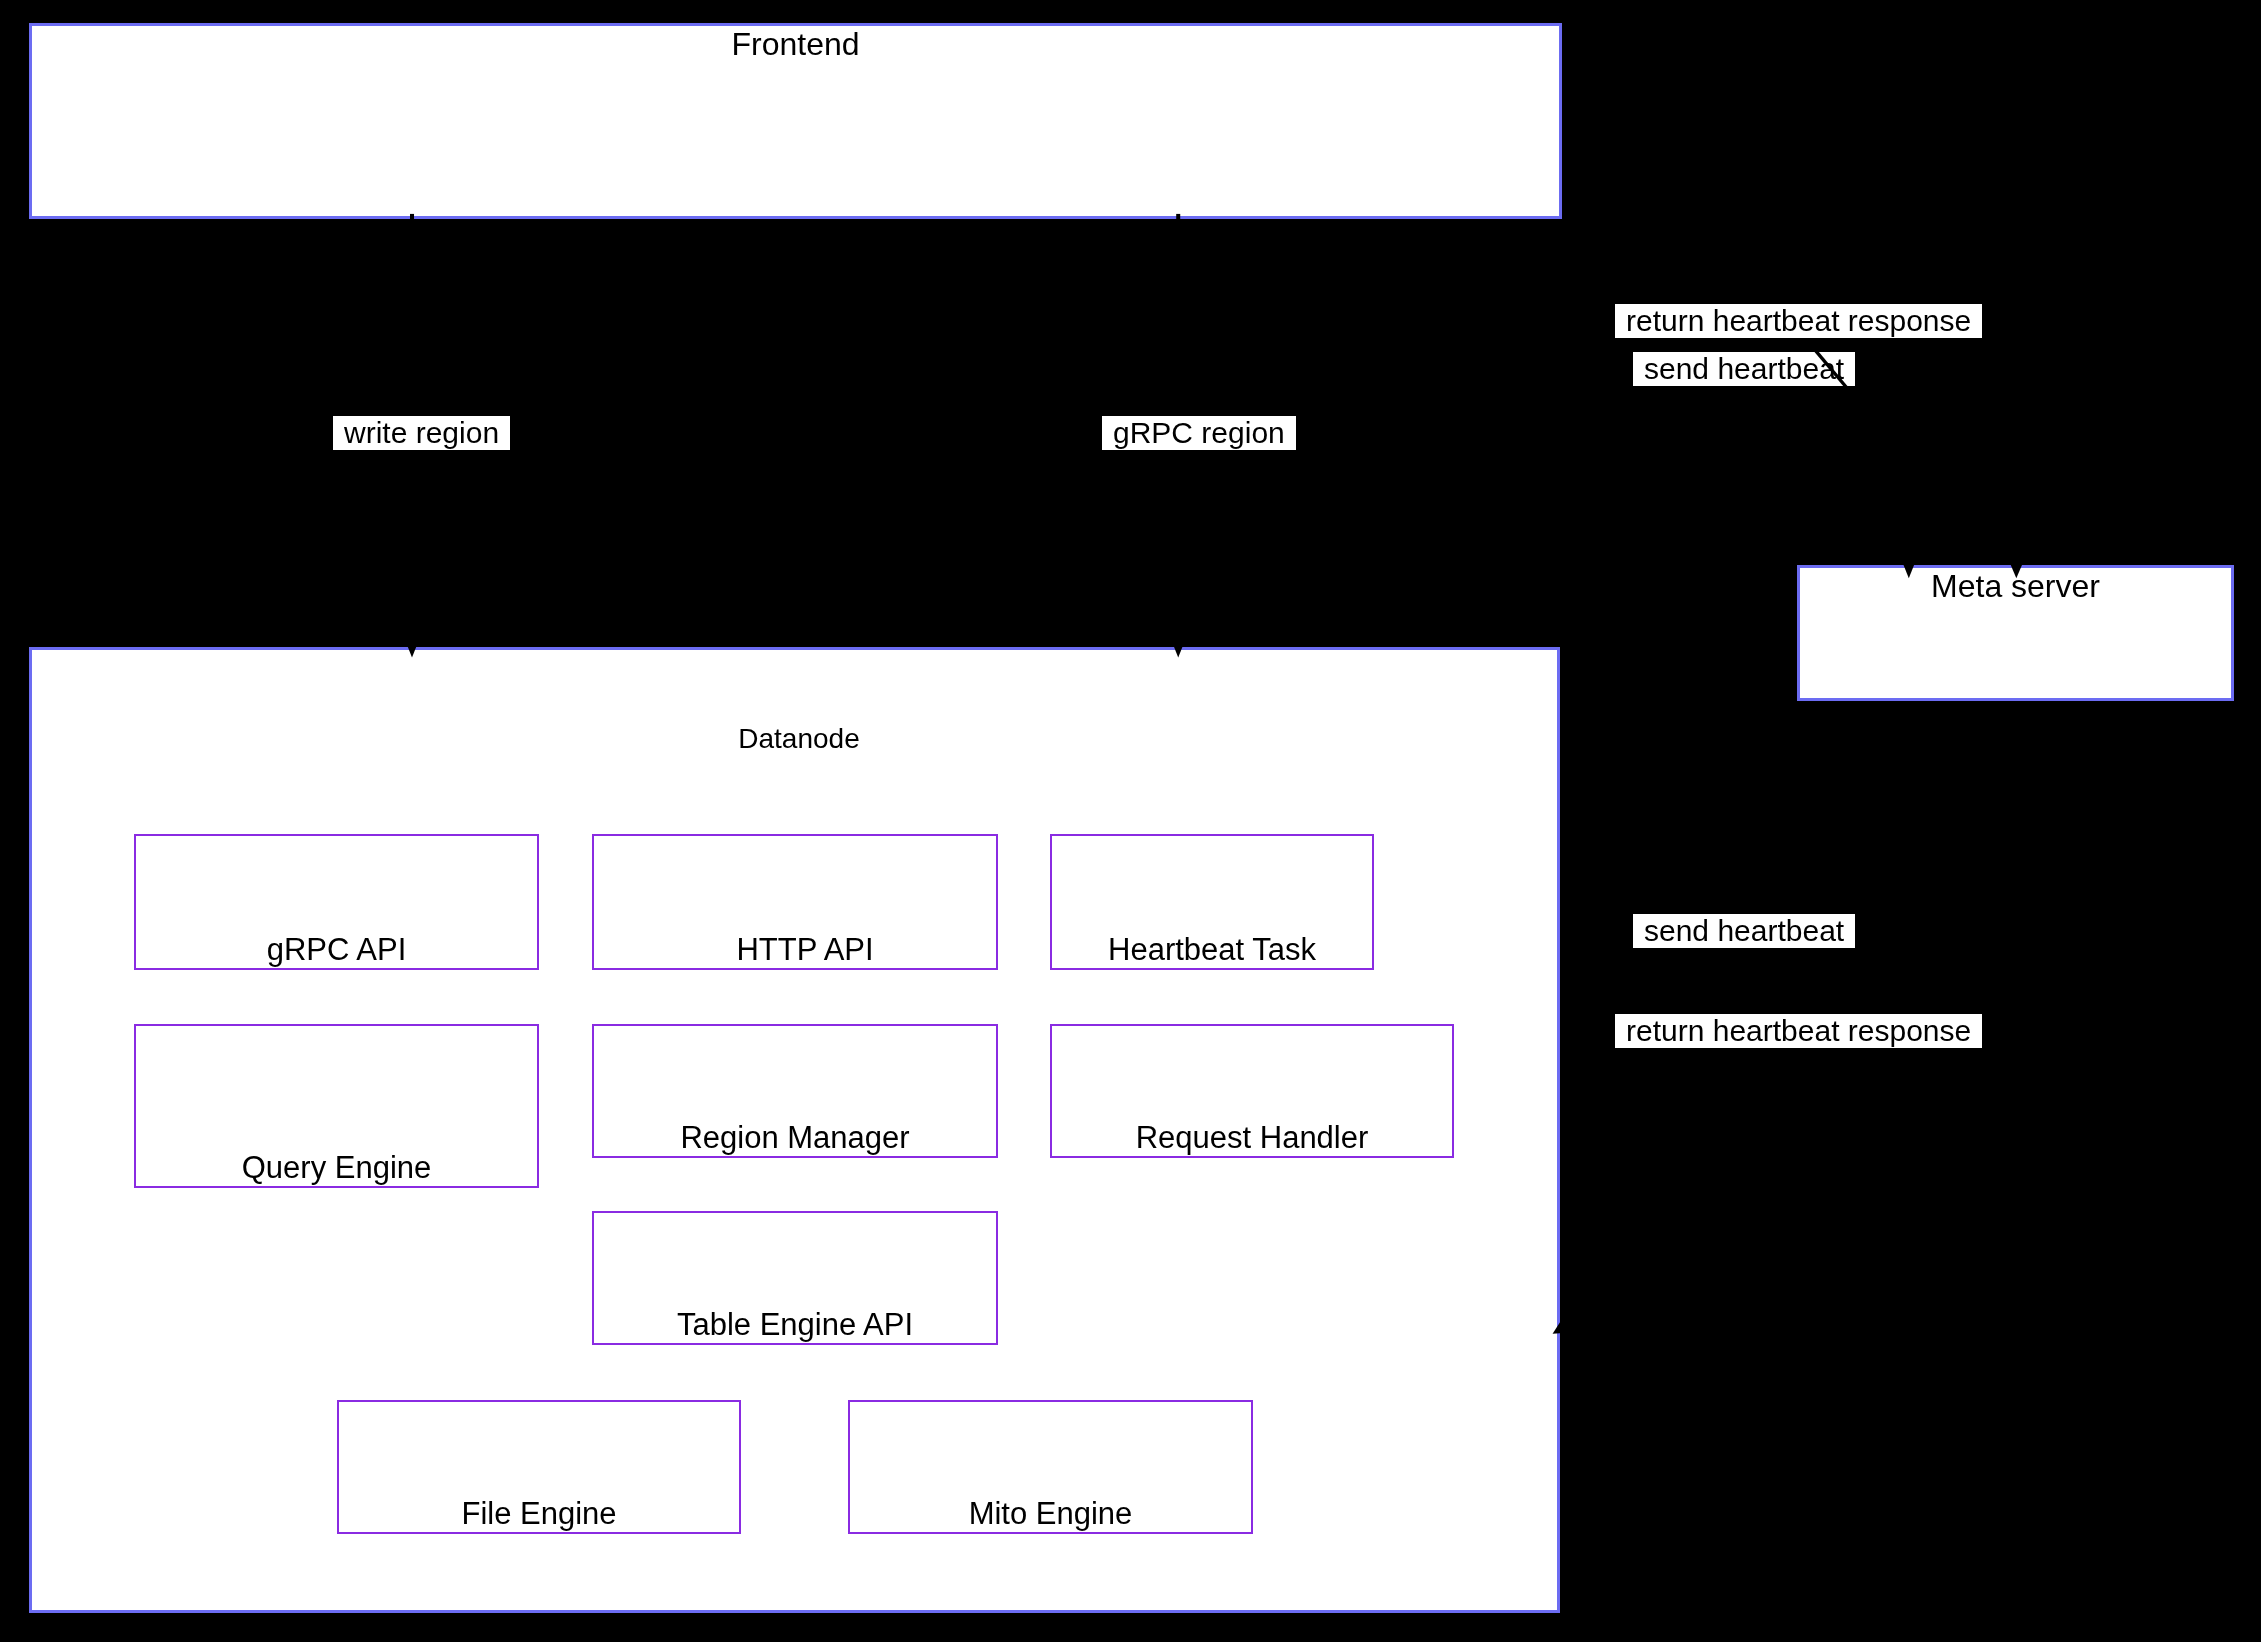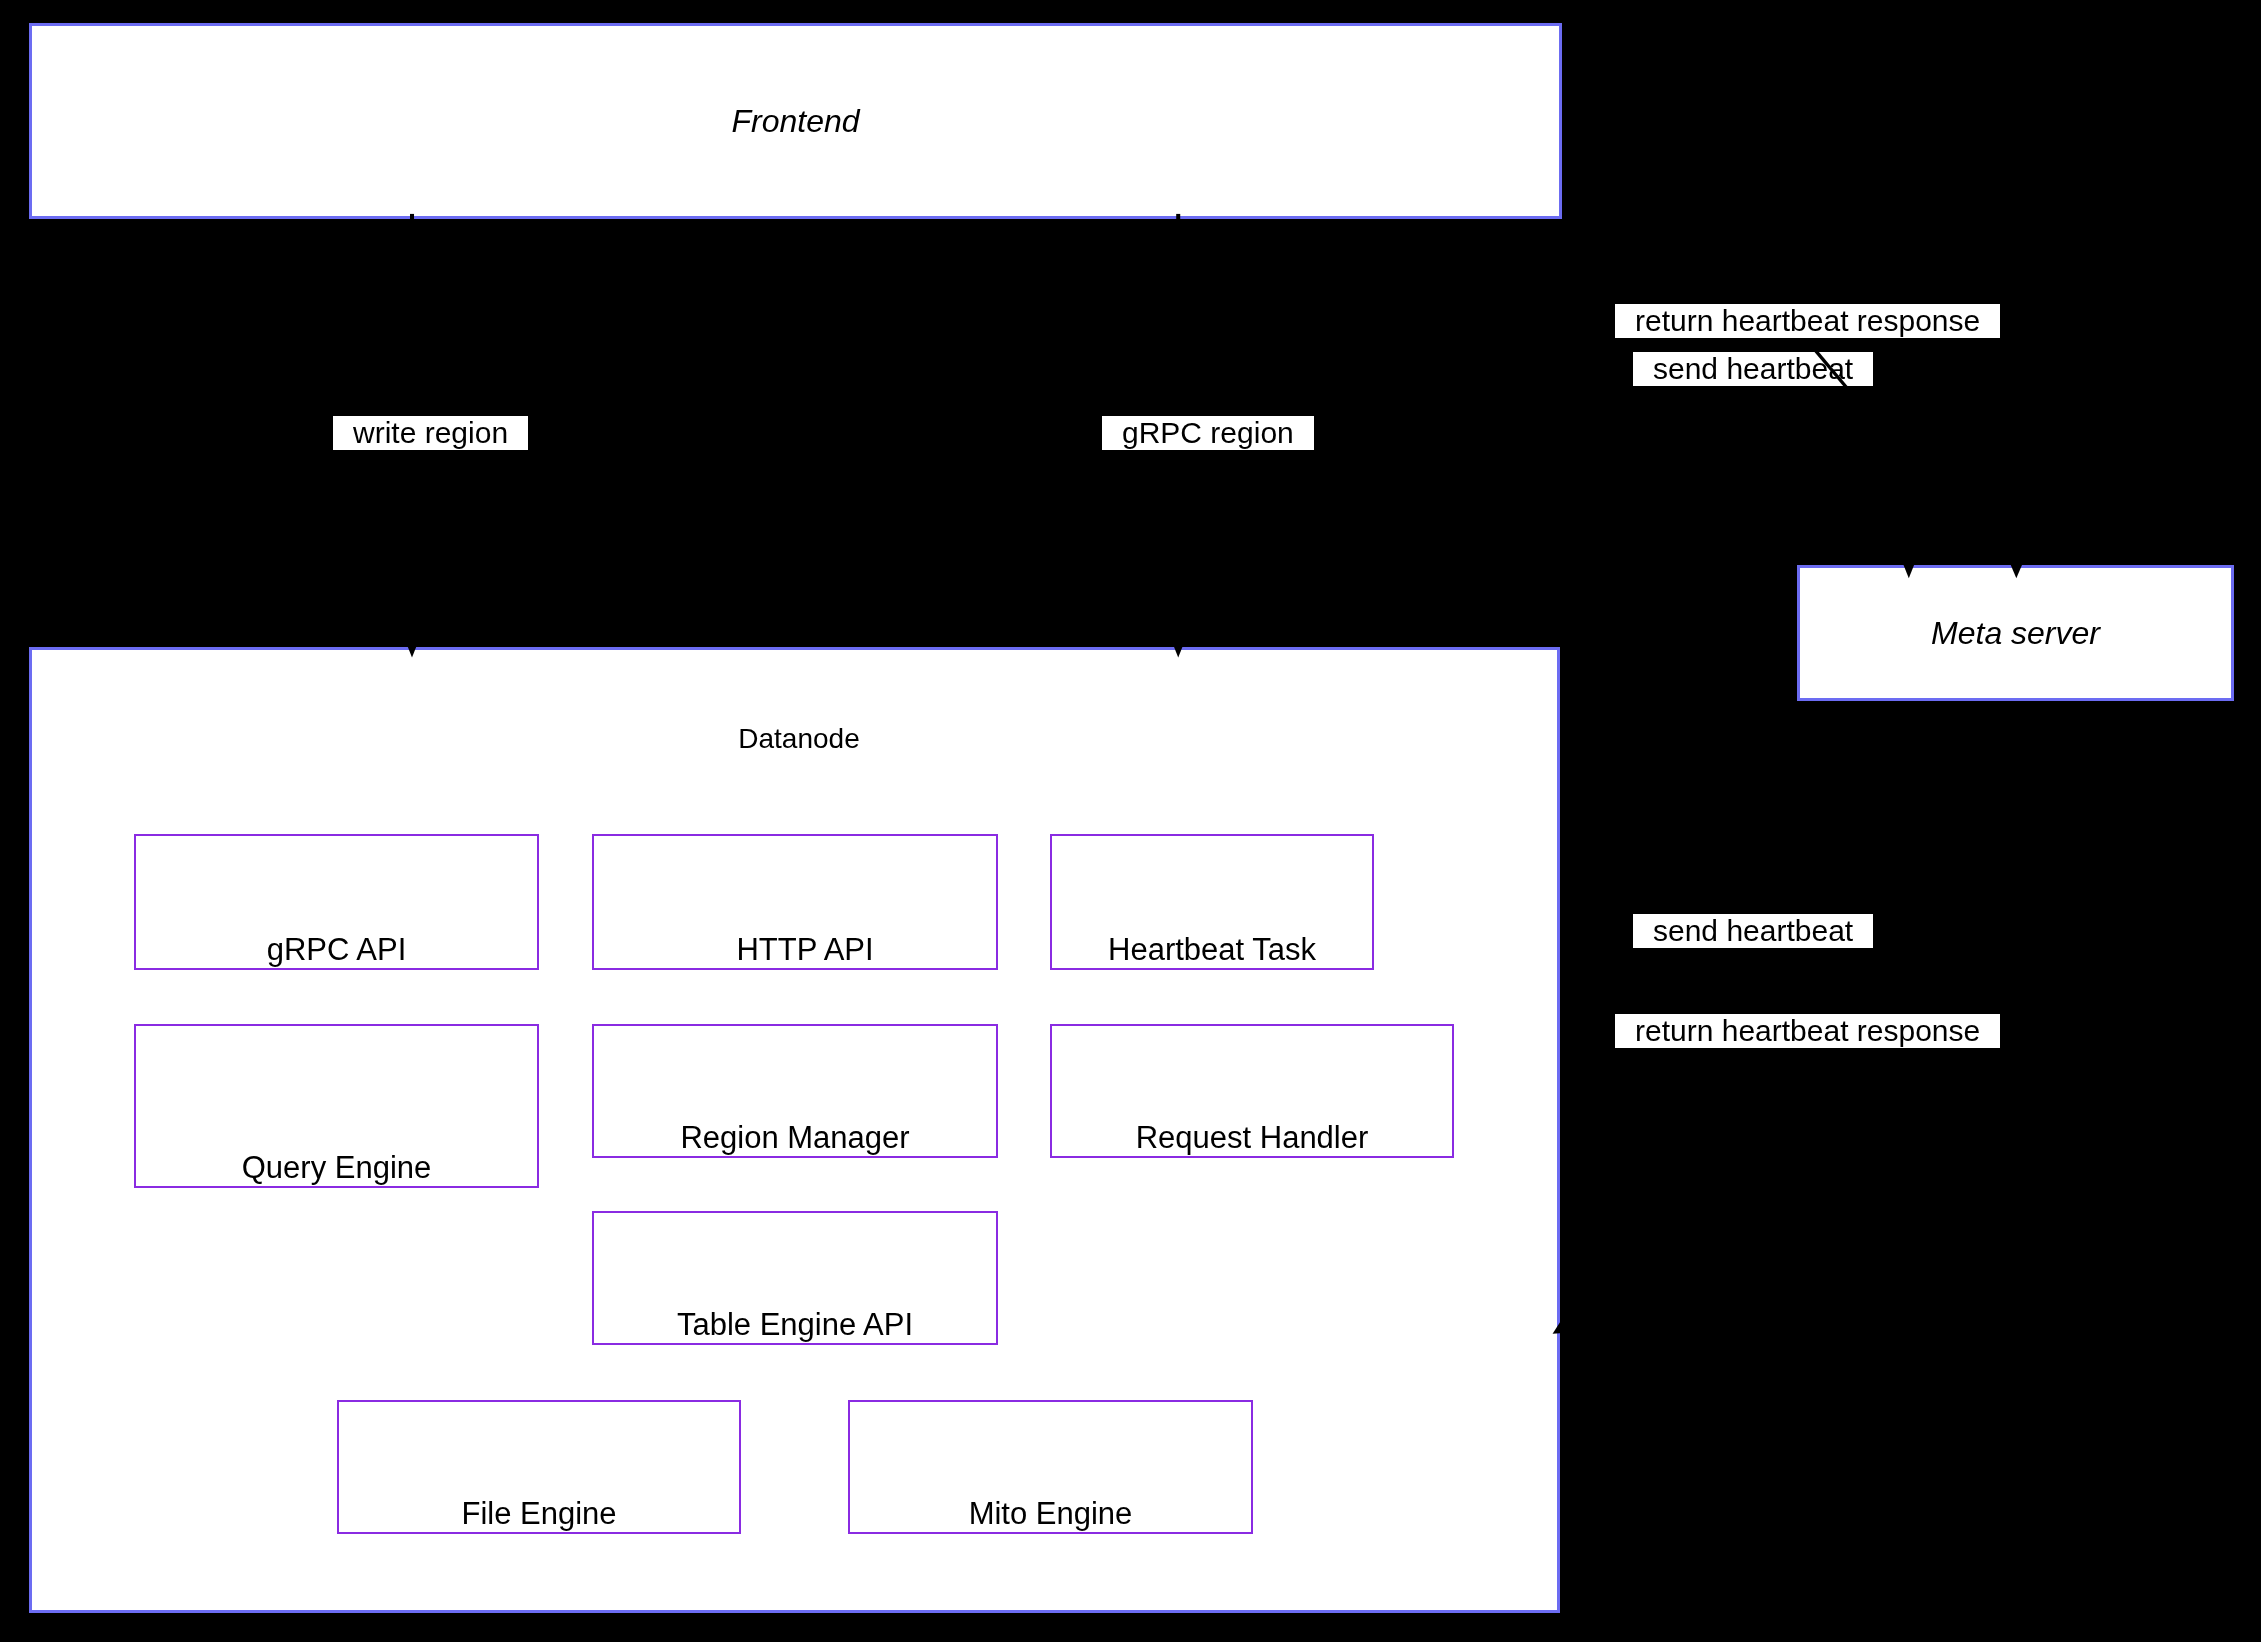--- a/index.html
+++ b/index.html
@@ -25,23 +25,21 @@
   }
   .outer {
     border: 3.4px solid #6c6cf2;
   }
   .outer .box-label {
     font-size: 32px;
     white-space: nowrap;
   }
   .centered {
     display: flex;
-    align-items: center;
     justify-content: center;
-    font-style: italic;
   }
 
   .frontend { left: 29px;  top: 23px;  width: 1533px; height: 196px; }
   .datanode { left: 29px;  top: 647px; width: 1531px; height: 966px; }
   .meta     { left: 1797px; top: 565px; width: 437px;  height: 136px; }
 
   .datanode-title {
     position: absolute;
     left: 0;
     right: 0;
@@ -70,21 +68,21 @@
   .file      { left: 337px;  top: 1400px; width: 404px; height: 134px; }
   .mito      { left: 848px; top: 1400px; width: 405px; height: 134px; }
 
   
   .edge-label {
     position: absolute;
     background: #ffffff;
     color: #000000;
     font-size: 30px;
     line-height: 34px;
-    padding: 0 20px;
+    padding: 0 11px;
     white-space: nowrap;
   }
   .el-rhb-top  { left: 1615px; top: 304px; }
   .el-shb-top  { left: 1633px; top: 352px; }
   .el-write    { left: 333px;  top: 416px; }
   .el-read     { left: 1102px; top: 416px; }
   .el-shb-side { left: 1633px; top: 914px; }
   .el-rhb-side { left: 1615px; top: 1014px; }
 
   

